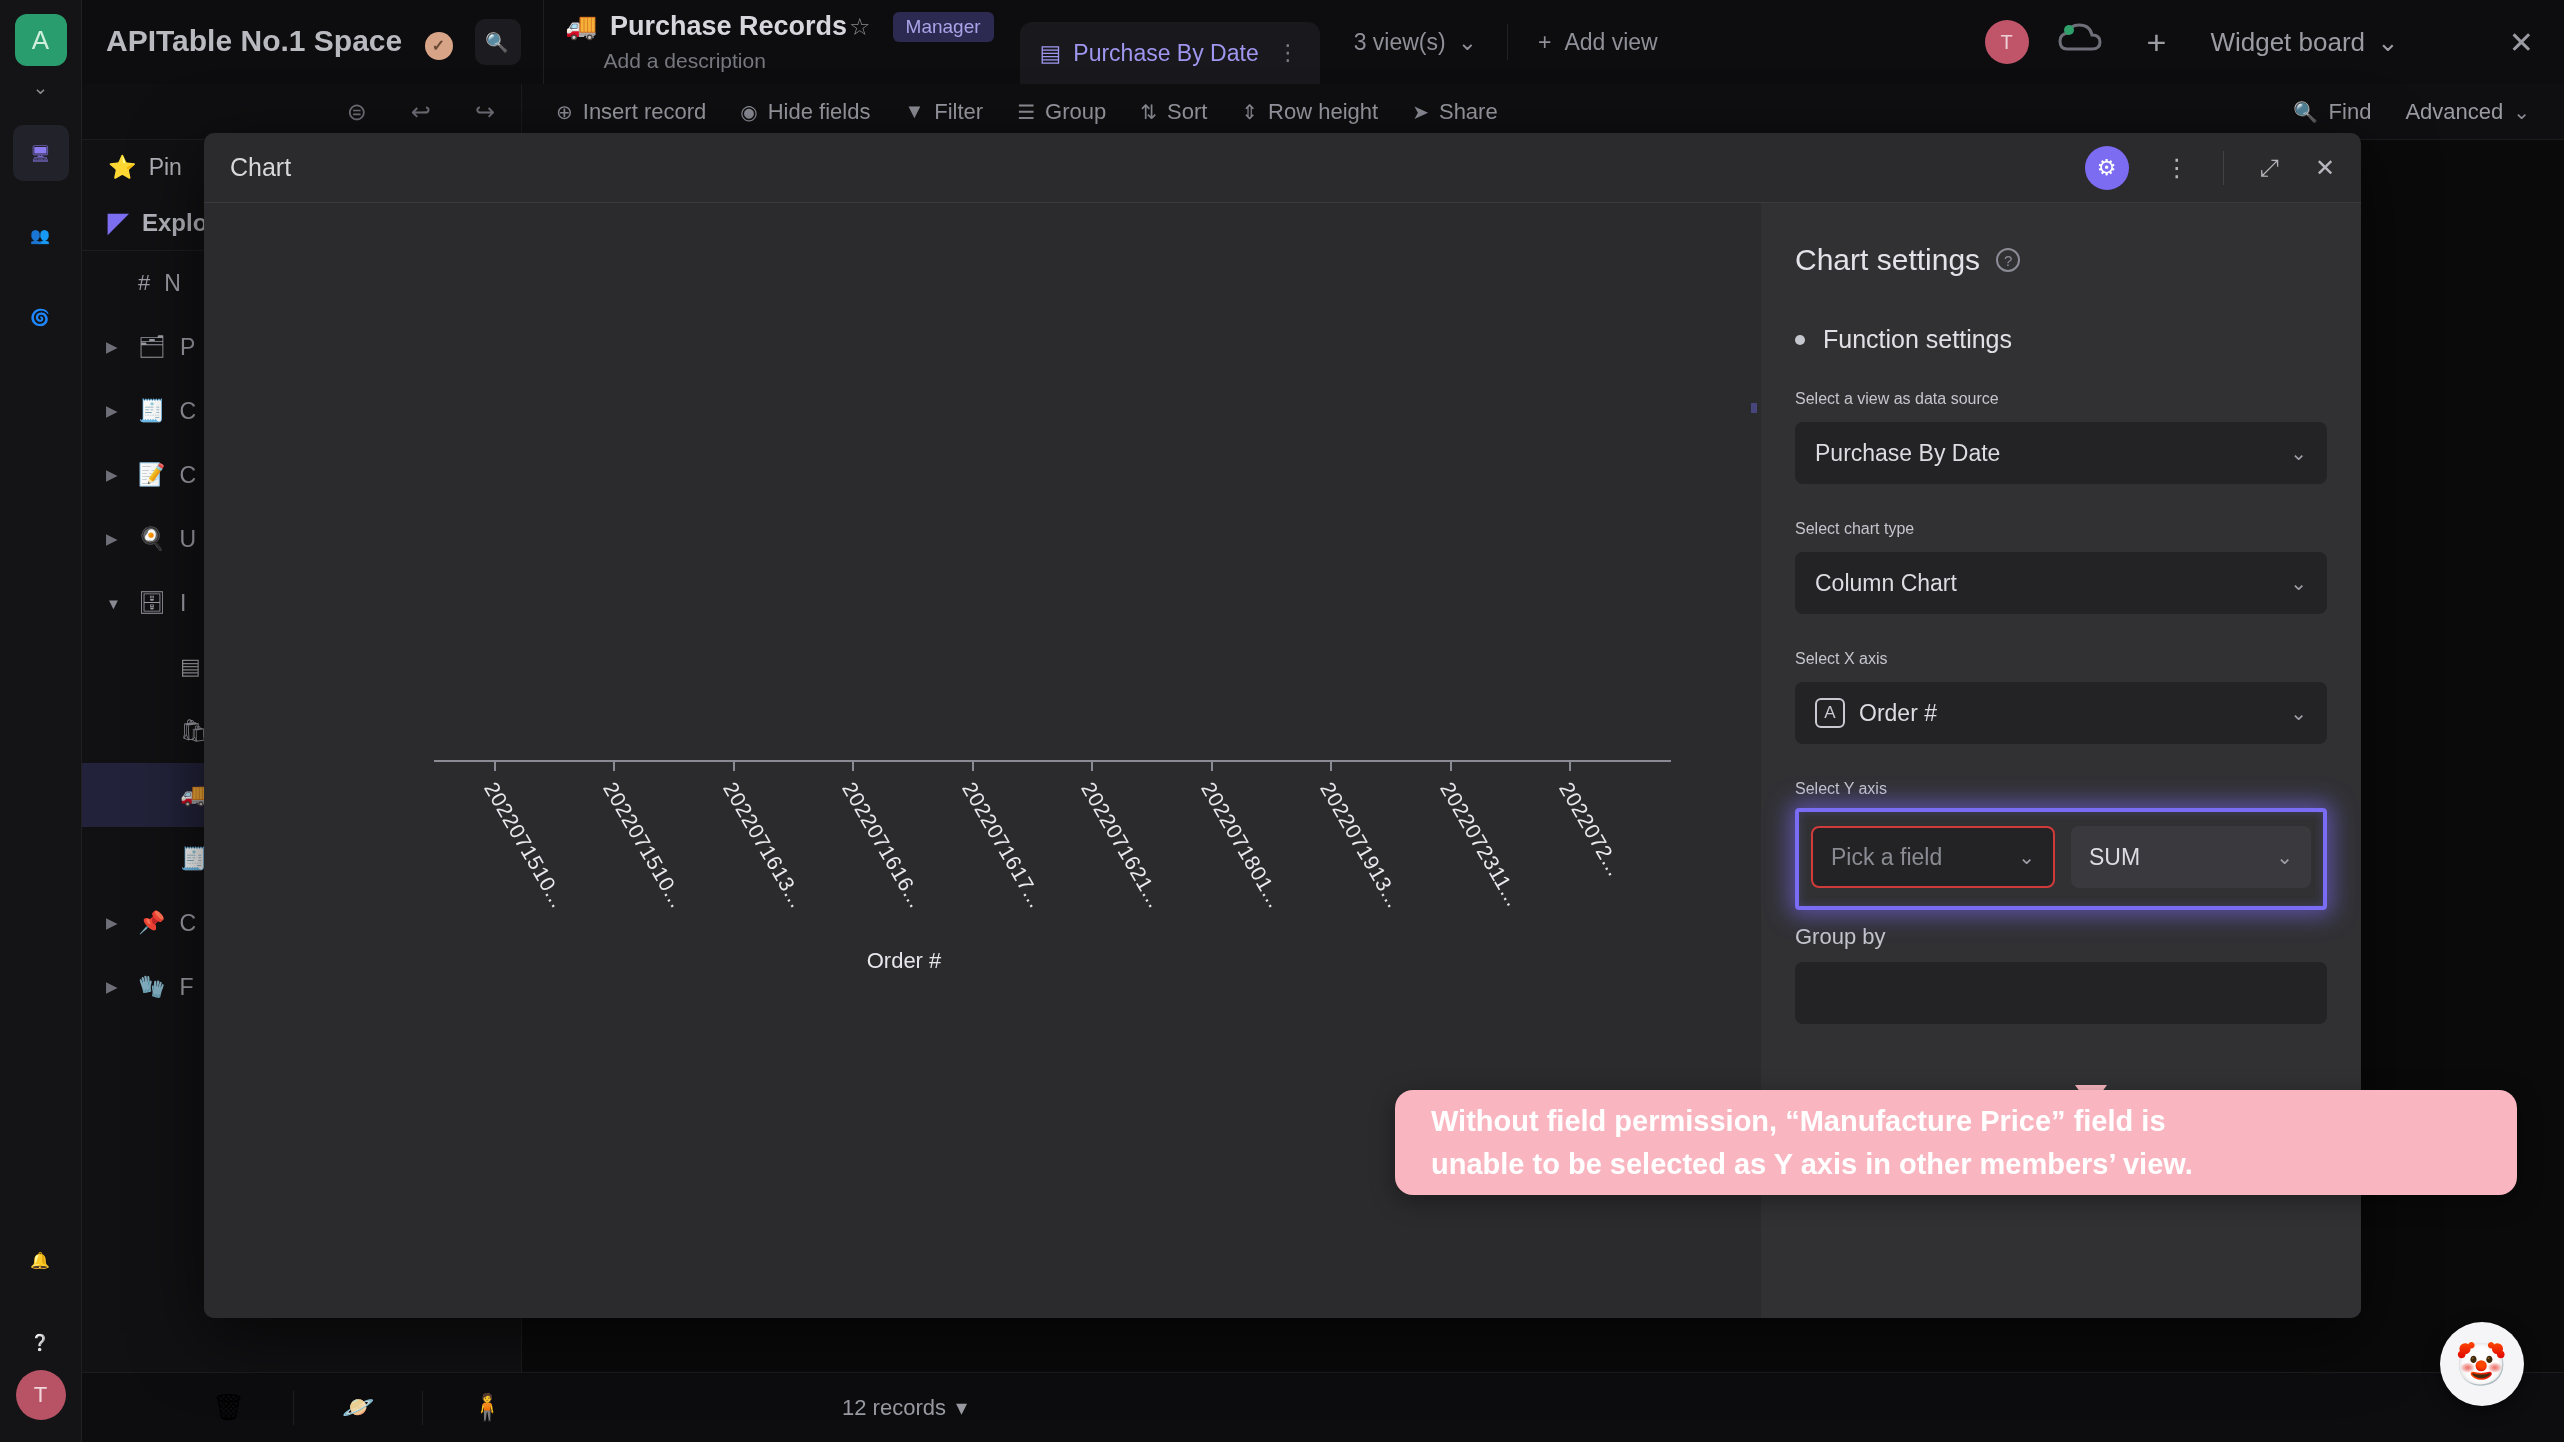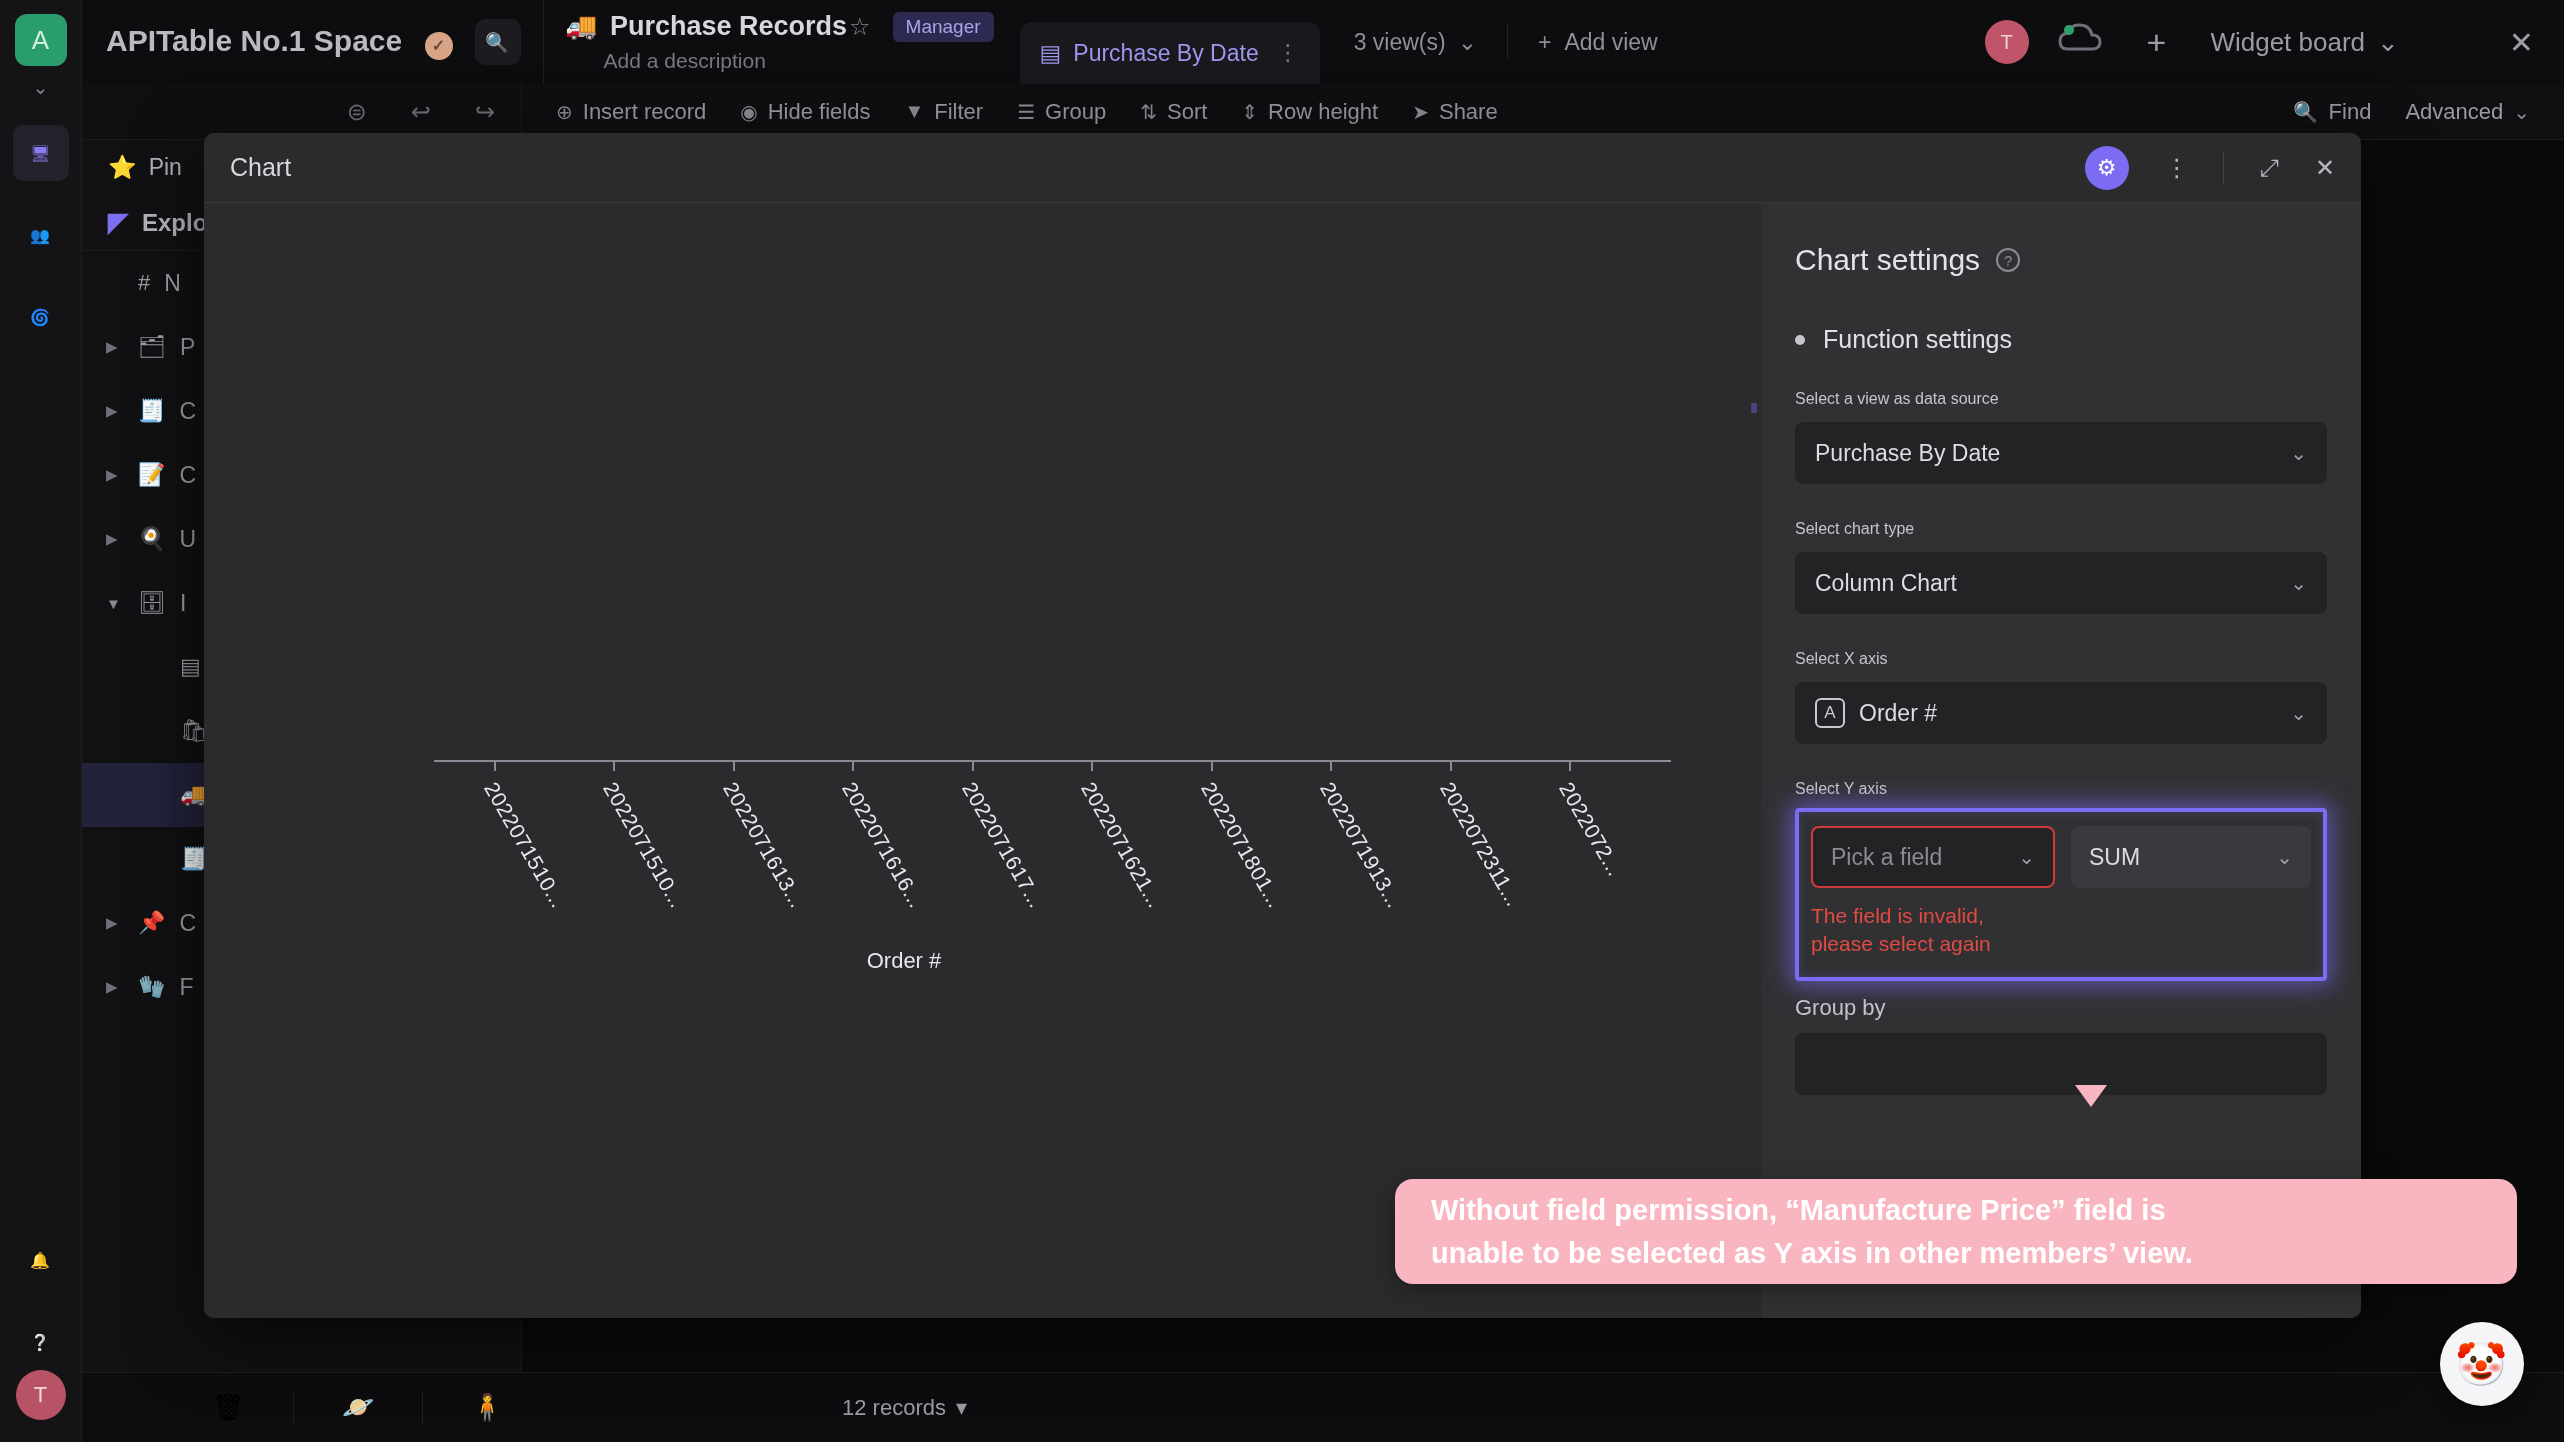--- a/index.html
+++ b/index.html
@@ -248,21 +248,21 @@
   }
   .sum-field .chev { margin-left: auto; color: #a0a0aa; font-size: 20px; }
   .err-msg { color: #e04b43; font-size: 21px; margin-top: 14px; line-height: 1.35; }
   .group-by-label { color: #c5c5cd; font-size: 22px; margin-top: 14px; }
   .group-by-box {
     height: 62px; margin-top: 12px; background: #232326; border-radius: 8px;
   }
 
   
   #callout {
-    position: absolute; left: 1395px; top: 1179px; width: 1122px; height: 105px;
+    position: absolute; left: 1395px; top: 1090px; width: 1122px; height: 105px;
     background: #f9b6c0; border-radius: 18px;
     display: flex; align-items: center; padding: 0 36px;
     box-shadow: 0 6px 24px rgba(0,0,0,.35);
   }
   #callout span {
     color: #ffffff; font-size: 29px; font-weight: bold; line-height: 1.45;
   }
   #callout-arrow {
     position: absolute; left: 2075px; top: 1085px;
     width: 0; height: 0;
@@ -570,24 +570,20 @@
         <div class="field-row">
           <div class="pick-field">
             <span>Pick a field</span>
             <span class="chev">⌄</span>
           </div>
           <div class="sum-field">
             <span>SUM</span>
             <span class="chev">⌄</span>
           </div>
         </div>
-        <div class="err-msg">
-          <div>The field is invalid,</div>
-          <div>please select again</div>
-        </div>
       </div>
 
       <div class="group-by-label">Group by</div>
       <div class="group-by-box"></div>
     </div>
   </div>
 </div>
 
 <div id="callout-arrow"></div>
 <div id="callout">

